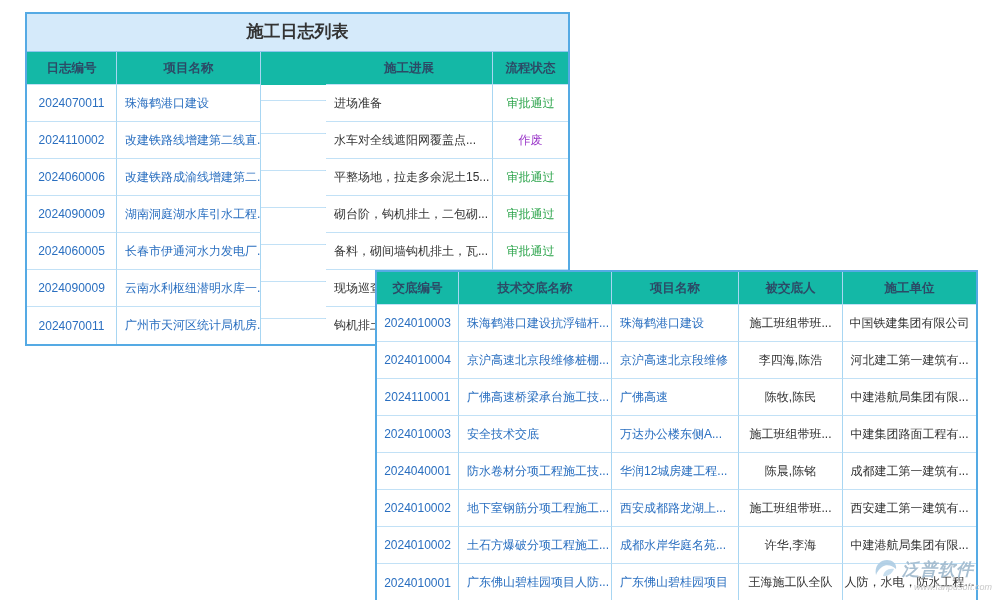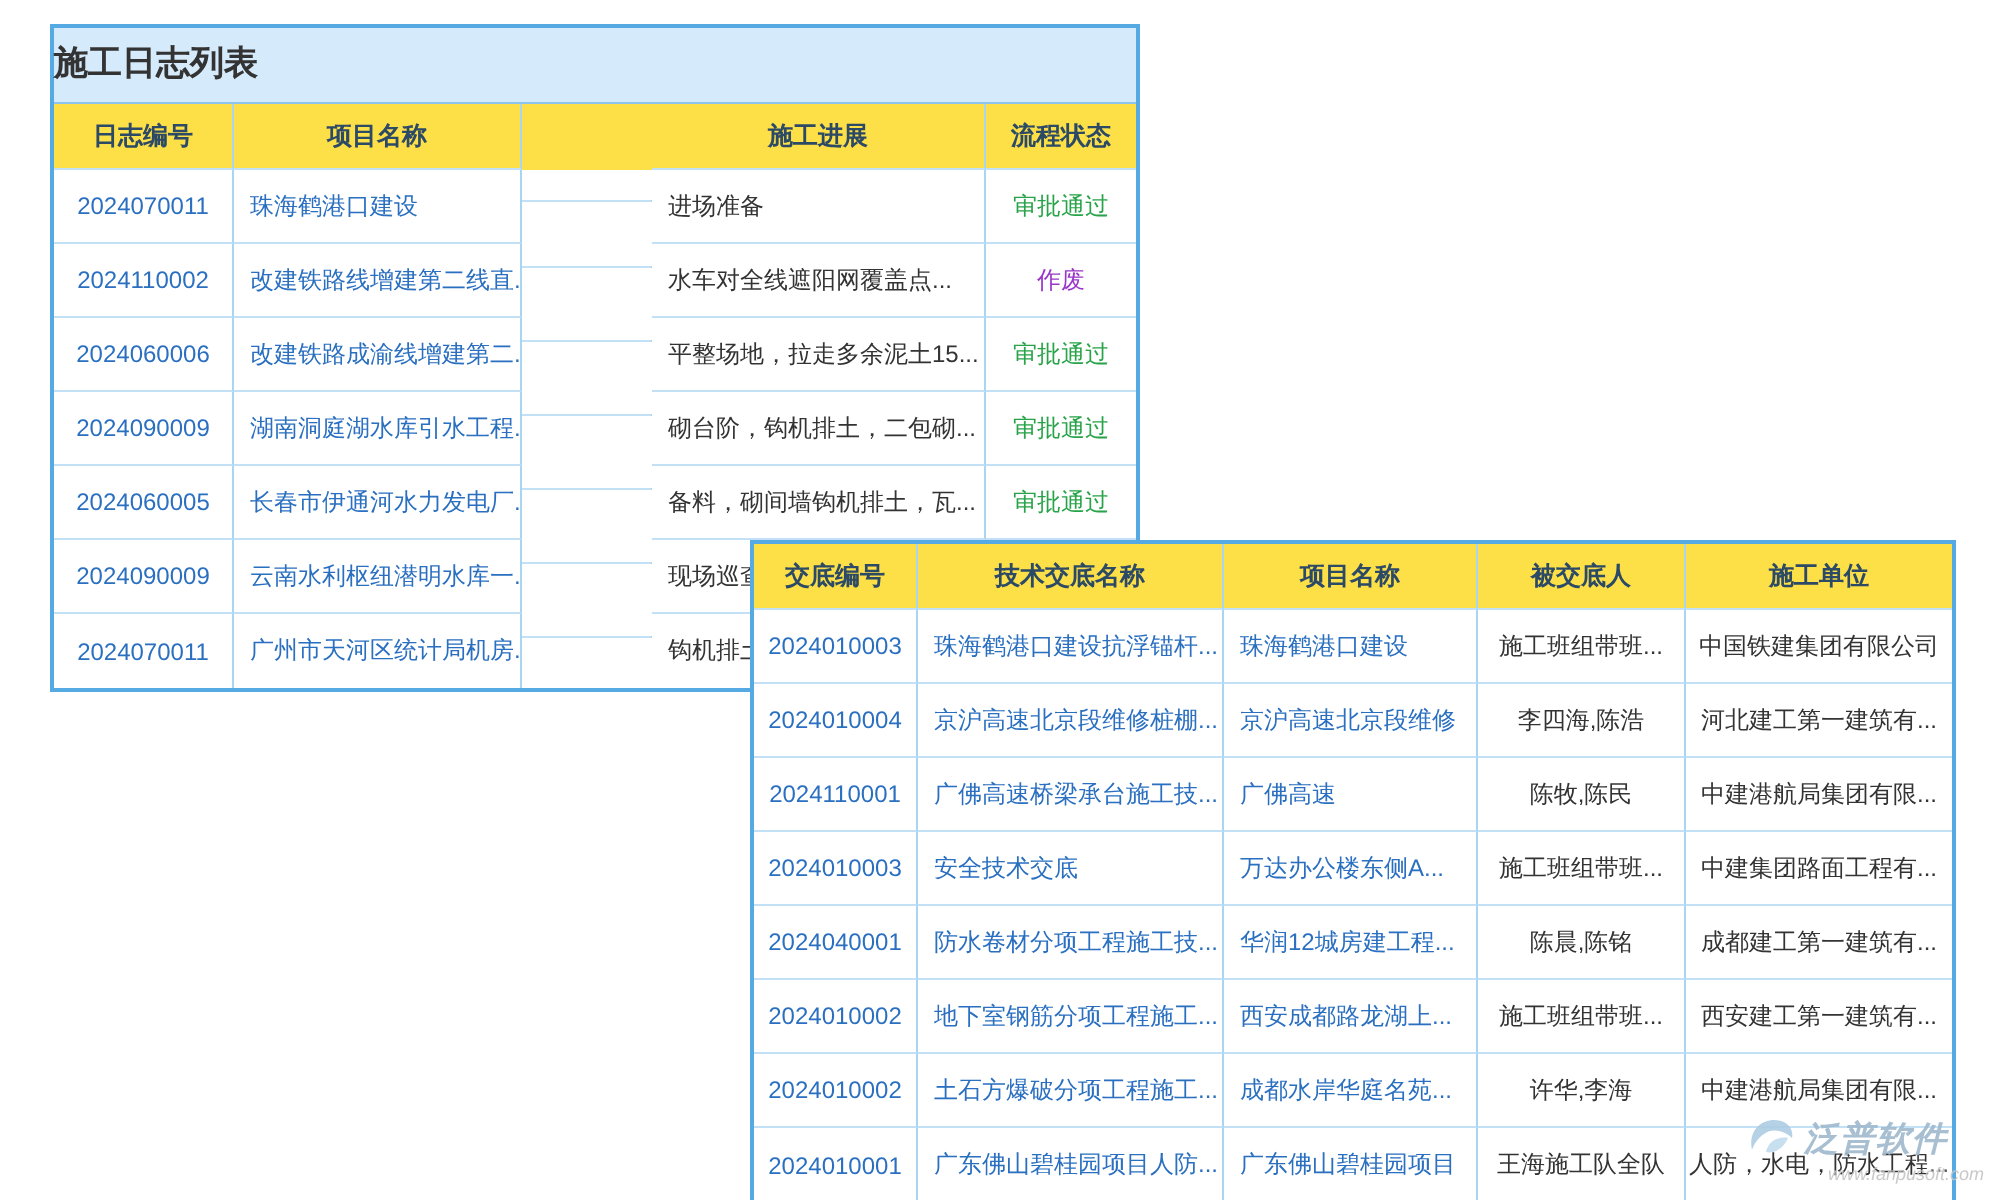--- a/index.html
+++ b/index.html
@@ -3,25 +3,25 @@
 <meta charset="utf-8">
 <style>
   *{margin:0;padding:0;box-sizing:border-box;}
   html,body{width:1000px;height:600px;}
   body{
     position:relative;background:#ffffff;overflow:hidden;
     font-family:"Liberation Sans","DejaVu Sans",sans-serif;
   }
   .card{position:absolute;background:#ffffff;border:2px solid #55aae4;}
   .title{
-    height:38px;line-height:36px;text-align:left;background:#d5eafa;
+    height:38px;line-height:36px;text-align:center;background:#d5eafa;
     font-size:17px;font-weight:bold;color:#333333;border-bottom:1px solid #8cc6ee;
   }
   .row{display:flex;height:37px;}
-  .row.head{height:33px;background:#fde047;}
+  .row.head{height:33px;background:#14b8a6;}
   .cell{
     flex:none;display:flex;align-items:center;justify-content:center;
     font-size:12px;color:#333333;border-right:1px solid #a8d6f2;
     border-bottom:1px solid #c2e1f6;white-space:nowrap;overflow:hidden;padding:0 4px;
   }
   .cell:last-child{border-right:none;}
   .row:last-child .cell{border-bottom:none;}
   .head .cell{font-weight:bold;color:#2c4a66;font-size:12.5px;}
   .left{justify-content:flex-start;padding-left:8px;}
   .link{color:#2a6fc0;cursor:pointer;}

